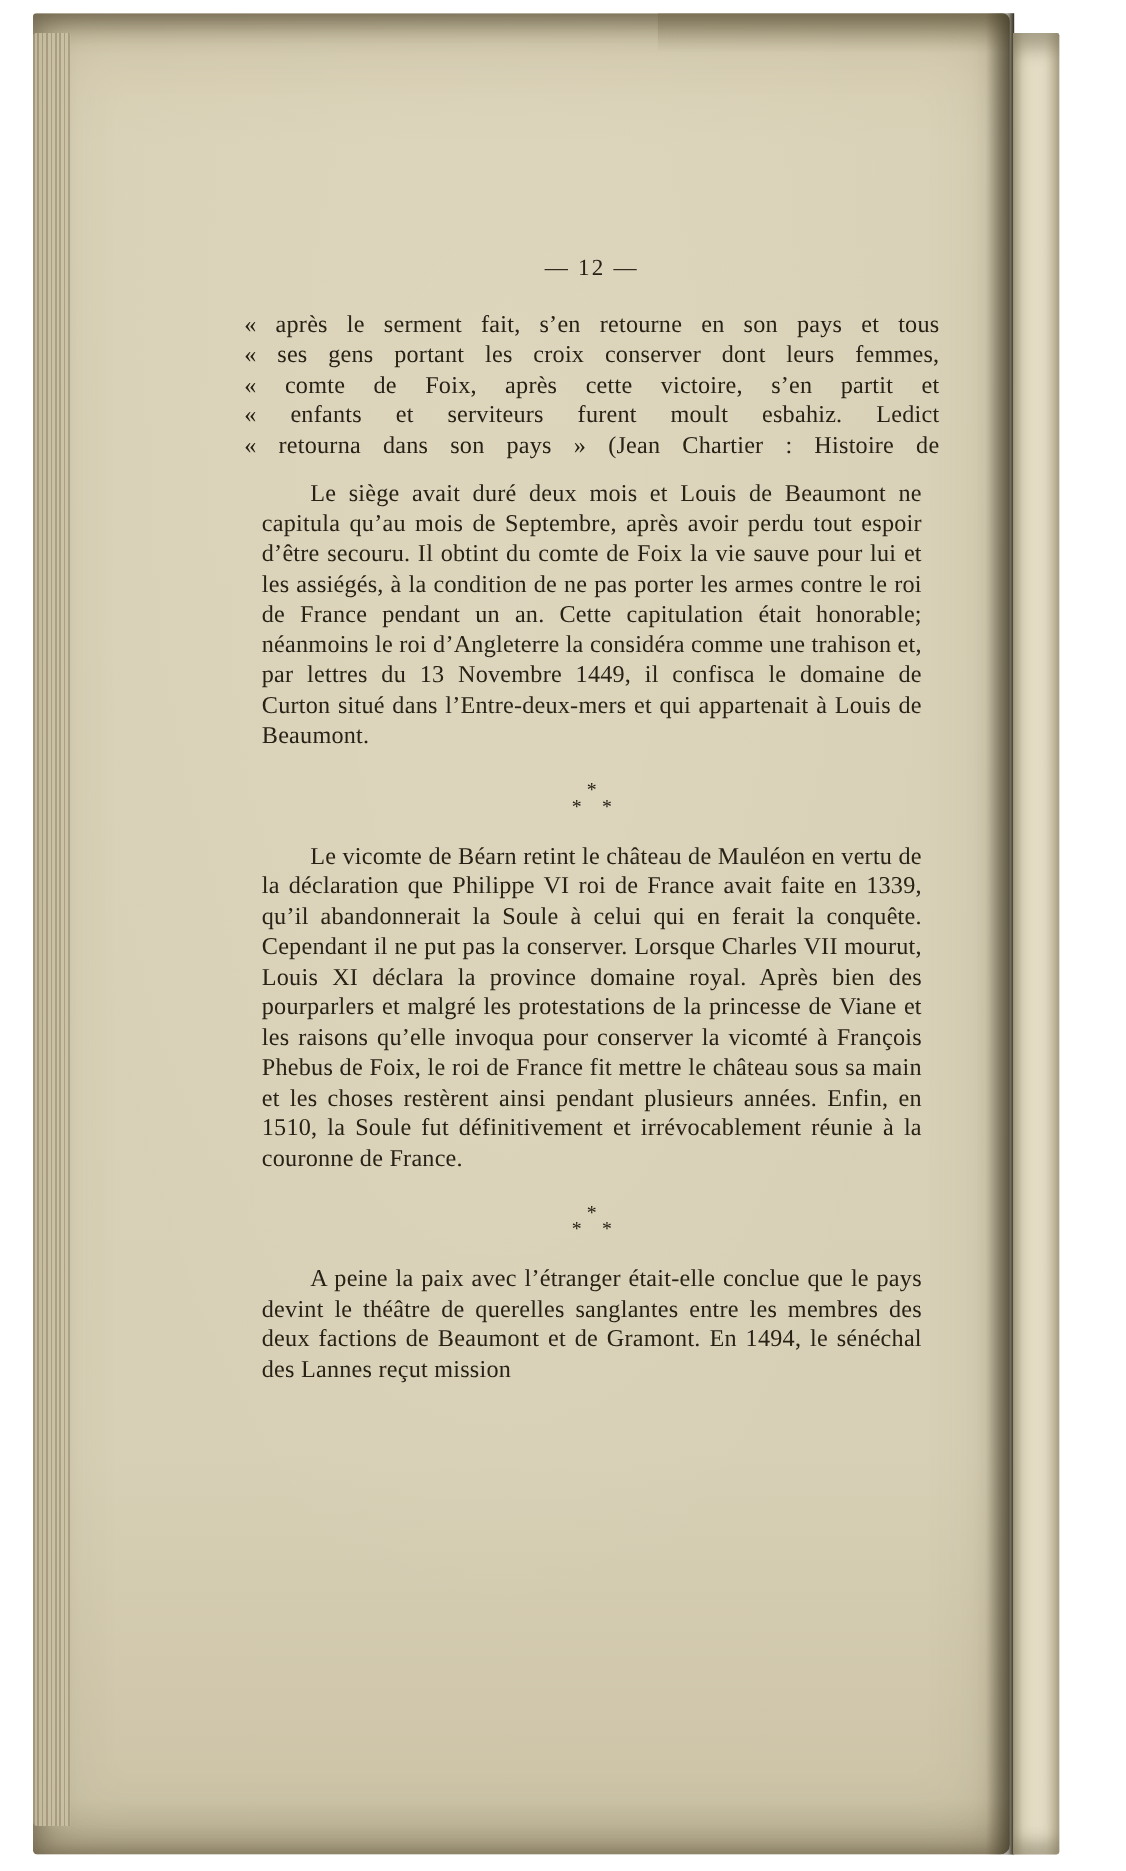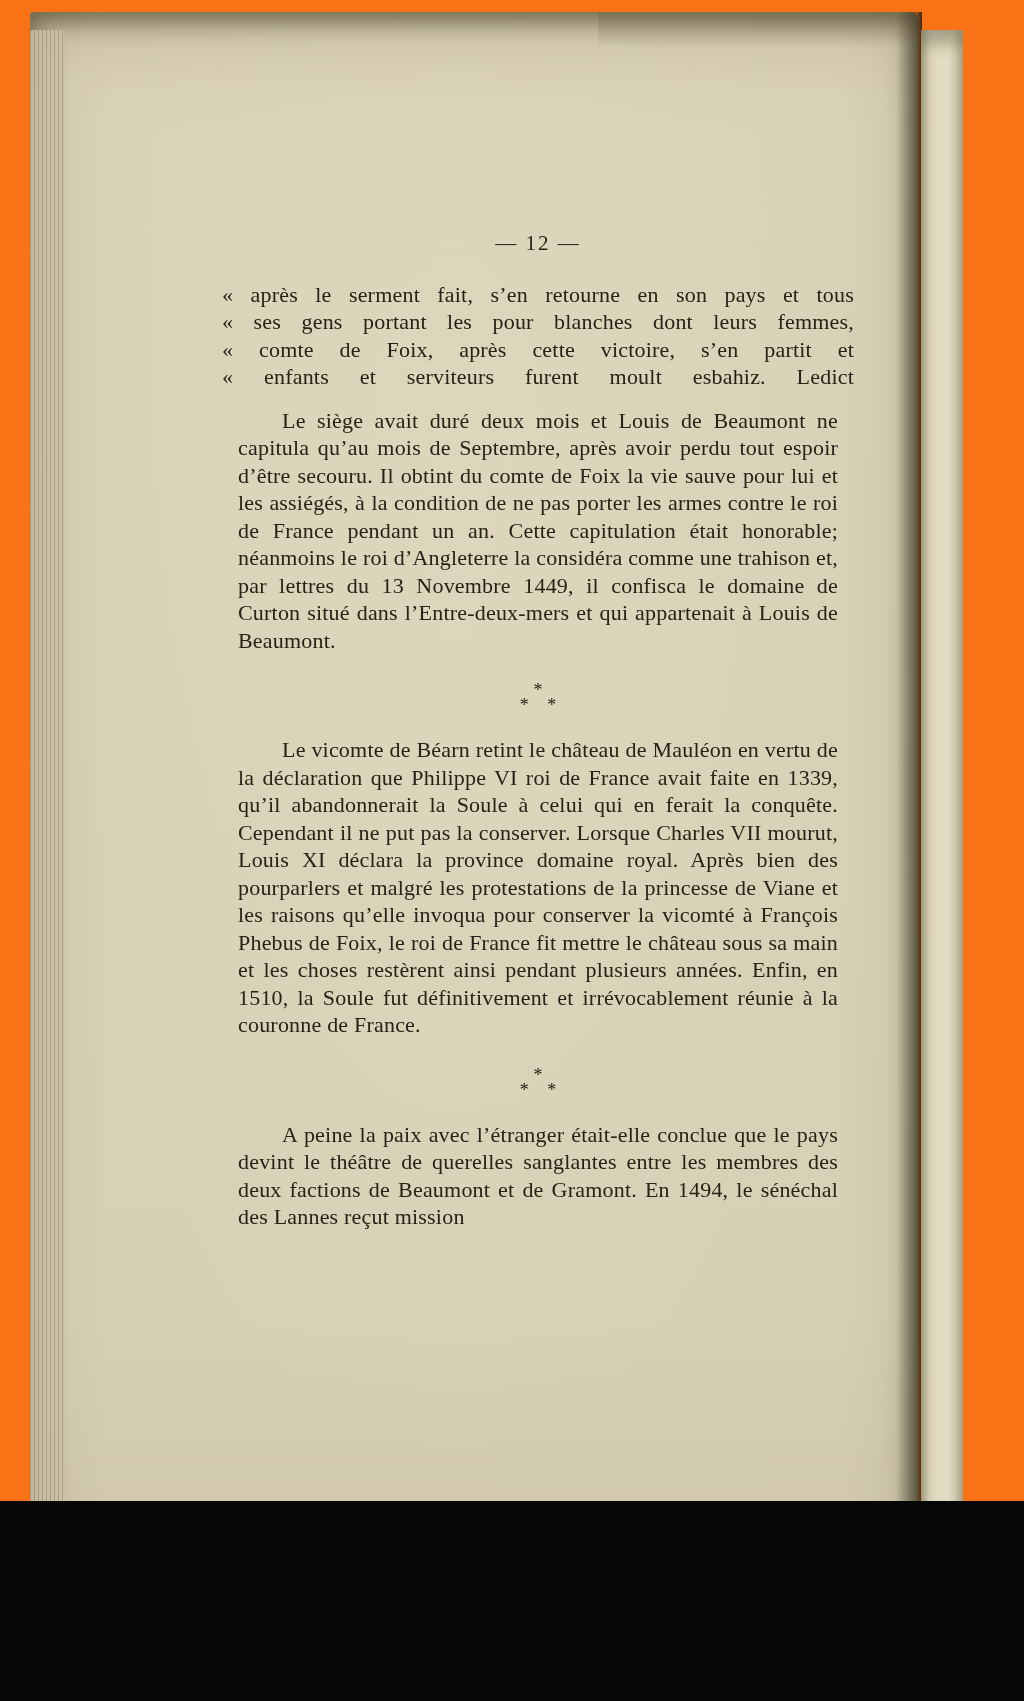--- a/index.html
+++ b/index.html
@@ -3,22 +3,22 @@
 <meta charset="utf-8">
 <style>
   html, body {
     margin: 0;
     padding: 0;
     background: #060605;
   }
   .scan {
     position: relative;
     width: 1024px;
-    height: 1501px;
-    background: #f97316;
+    height: 1701px;
+    background: #ffffff;
     overflow: hidden;
     font-family: "Liberation Serif", "DejaVu Serif", serif;
   }
   
   .paper {
     position: absolute;
     left: 30px;
     top: 12px;
     width: 888px;
     height: 1674px;
@@ -133,23 +133,24 @@
     <div class="fore-edge"></div>
     <div class="top-shade"></div>
     <div class="gutter"></div>
 
     <div class="text-block">
 
       <div class="page-number">— 12 —</div>
 
       <blockquote class="quote">
         <span class="quote-line">« après le serment fait, s’en retourne en son pays et tous</span>
-        <span class="quote-line">« ses gens portant les pour blanches dont leurs femmes,</span>
+        <span class="quote-line">« ses gens portant les croix conserver dont leurs femmes,</span>
         <span class="quote-line">« comte de Foix, après cette victoire, s’en partit et</span>
         <span class="quote-line">« enfants et serviteurs furent moult esbahiz. Ledict</span>
+        <span class="quote-line">« retourna dans son pays » (Jean Chartier : Histoire de</span>
       </blockquote>
 
       <p class="body-par">Le siège avait duré deux mois et Louis de Beaumont ne capitula qu’au mois de Septembre, après avoir perdu tout espoir d’être secouru. Il obtint du comte de Foix la vie sauve pour lui et les assiégés, à la condition de ne pas porter les armes contre le roi de France pendant un an. Cette capitulation était honorable; néanmoins le roi d’Angleterre la considéra comme une trahison et, par lettres du 13 Novembre 1449, il confisca le domaine de Curton situé dans l’Entre-deux-mers et qui appartenait à Louis de Beaumont.</p>
 
       <div class="separator">
         <span class="sep-top">*</span>
         <span class="sep-bottom">* *</span>
       </div>
 
       <p class="body-par">Le vicomte de Béarn retint le château de Mauléon en vertu de la déclaration que Philippe VI roi de France avait faite en 1339, qu’il abandonnerait la Soule à celui qui en ferait la conquête. Cependant il ne put pas la conserver. Lorsque Charles VII mourut, Louis XI déclara la province domaine royal. Après bien des pourparlers et malgré les protestations de la princesse de Viane et les raisons qu’elle invoqua pour conserver la vicomté à François Phebus de Foix, le roi de France fit mettre le château sous sa main et les choses restèrent ainsi pendant plusieurs années. Enfin, en 1510, la Soule fut définitivement et irrévocablement réunie à la couronne de France.</p>

